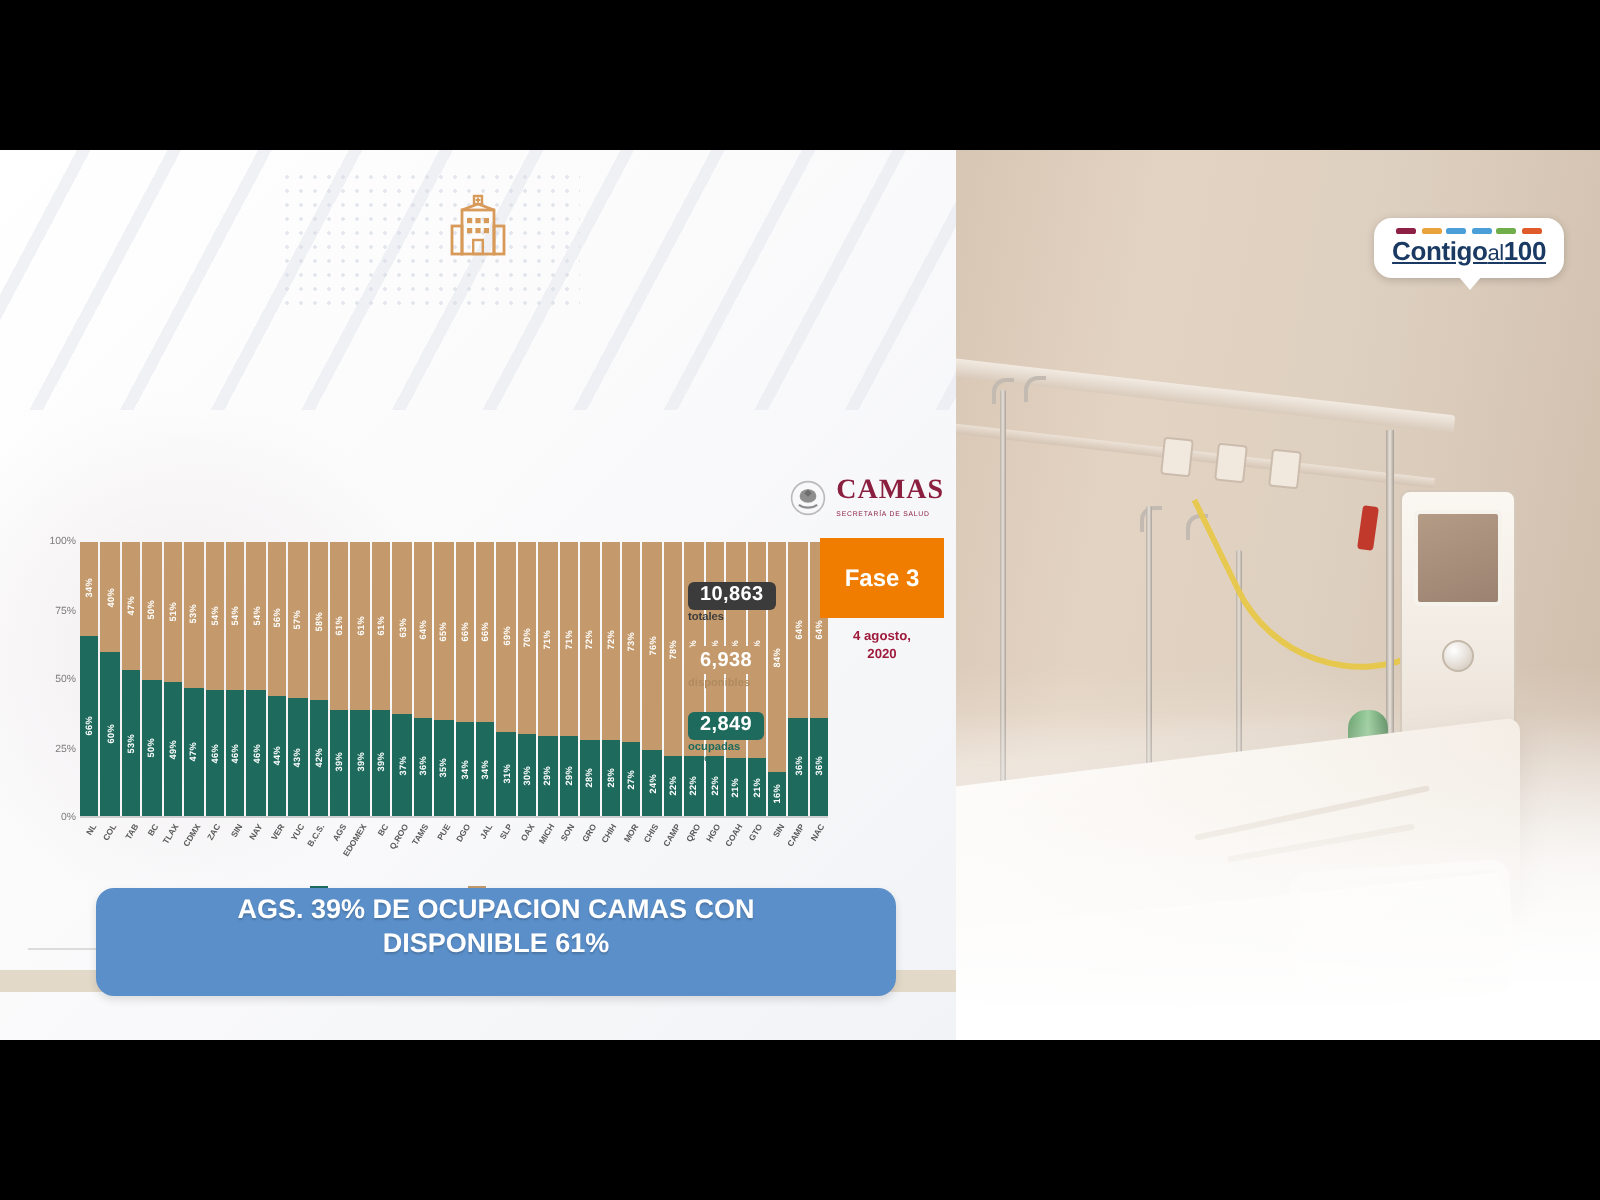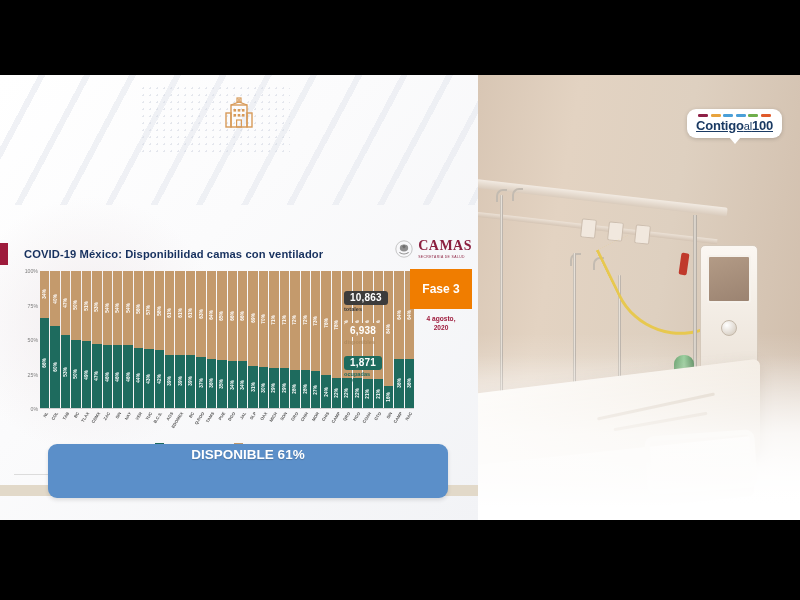--- a/index.html
+++ b/index.html
@@ -324,24 +324,20 @@
           <rect x="9.5" y="12" width="2.6" height="2.6" fill="#d89a58"></rect>
           <rect x="13.7" y="12" width="2.6" height="2.6" fill="#d89a58"></rect>
           <rect x="17.9" y="12" width="2.6" height="2.6" fill="#d89a58"></rect>
           <rect x="9.5" y="17" width="2.6" height="2.6" fill="#d89a58"></rect>
           <rect x="13.7" y="17" width="2.6" height="2.6" fill="#d89a58"></rect>
           <rect x="17.9" y="17" width="2.6" height="2.6" fill="#d89a58"></rect>
           <rect x="12.6" y="23" width="4.8" height="7" fill="none" stroke="#d89a58" stroke-width="1.2"></rect>
         </svg>
       </div>
 
-      <div id="subtitle-row">
-        <div id="subtitle-accent"></div>
-        <div id="subtitle-text">COVID-19 México: Disponibilidad camas con ventilador</div>
-      </div>
 
       <div id="salud-logo">
         <svg width="18" height="18" viewBox="0 0 18 18">
           <circle cx="9" cy="9" r="8.2" fill="none" stroke="#b9b9b9" stroke-width=".8"></circle>
           <ellipse cx="9" cy="8" rx="4.2" ry="3.4" fill="#8e8e8e"></ellipse>
           <path d="M4.4 12.4c2.6 1.9 6.6 1.9 9.2 0" fill="none" stroke="#8e8e8e" stroke-width="1.1"></path>
           <path d="M9 4.6l1.9 2.2-1.9 1.6-1.9-1.6z" fill="#6e6e6e"></path>
         </svg>
         <div>
           <div id="salud-word">CAMAS</div>
@@ -772,21 +768,21 @@
         </div>
       </div>
 
       <div id="stats">
           <div class="stat"><div class="stat-pill pill-dark">10,863</div><div class="stat-cap cap-dark">
               <div>totales</div>
             </div></div>
           <div class="stat"><div class="stat-pill pill-tan">6,938</div><div class="stat-cap cap-tan">
               <div>disponibles</div>
             </div></div>
-          <div class="stat"><div class="stat-pill pill-green">1,871</div><div class="stat-cap cap-green">
+          <div class="stat"><div class="stat-pill pill-green">2,849</div><div class="stat-cap cap-green">
               <div>ocupadas</div>
               <div>(36%)</div>
             </div></div>
         </div>
 
       <div id="fase-box">
         <span id="fase-txt">Fase 3</span>
       </div>
       <div id="fase-date">
         <div>4 agosto,</div>
@@ -837,15 +833,16 @@
             <span class="dash" style="background: rgb(111, 174, 75);"></span>
             <span class="dash" style="background: rgb(224, 90, 43);"></span>
           </div>
         <div id="contigo-word"><span>Contigo</span><span class="c-al">al</span><span>100</span></div>
       </div>
     </div>
   </div>
 
   <div id="banner"></div>
   <div id="banner-txt">
+    <div>AGS. 39% DE OCUPACION CAMAS CON</div>
     <div>DISPONIBLE 61%</div>
   </div>
 </div>
 
 </body></html>

